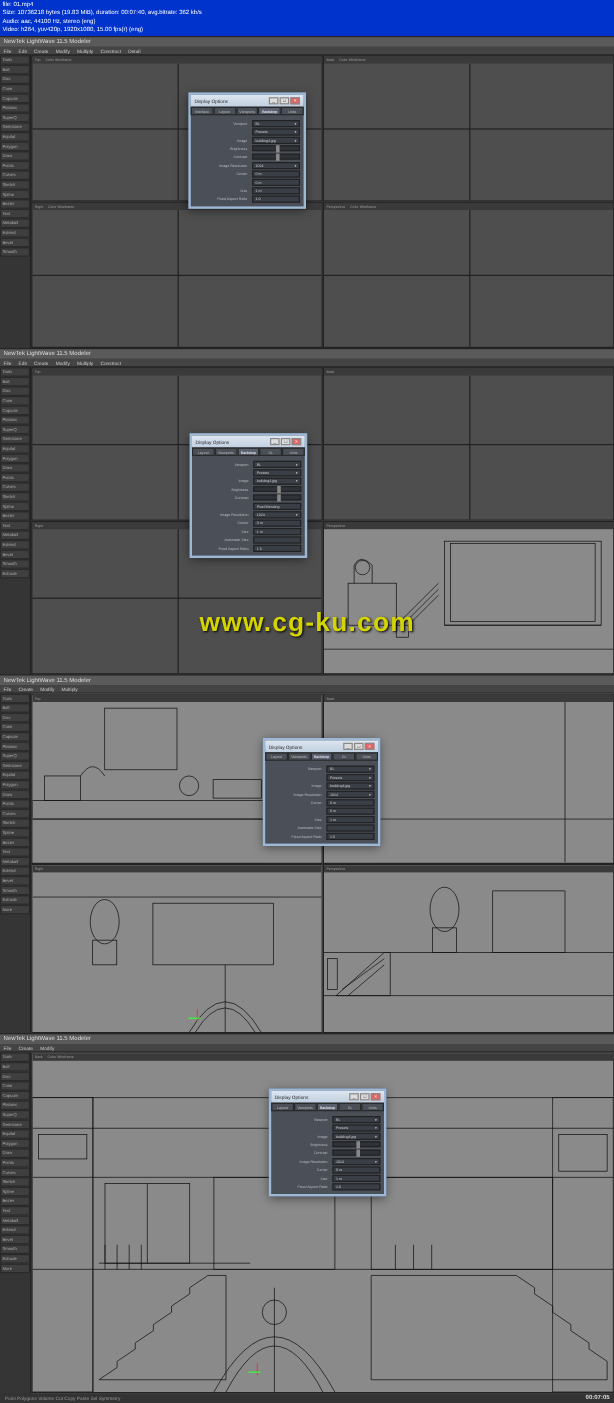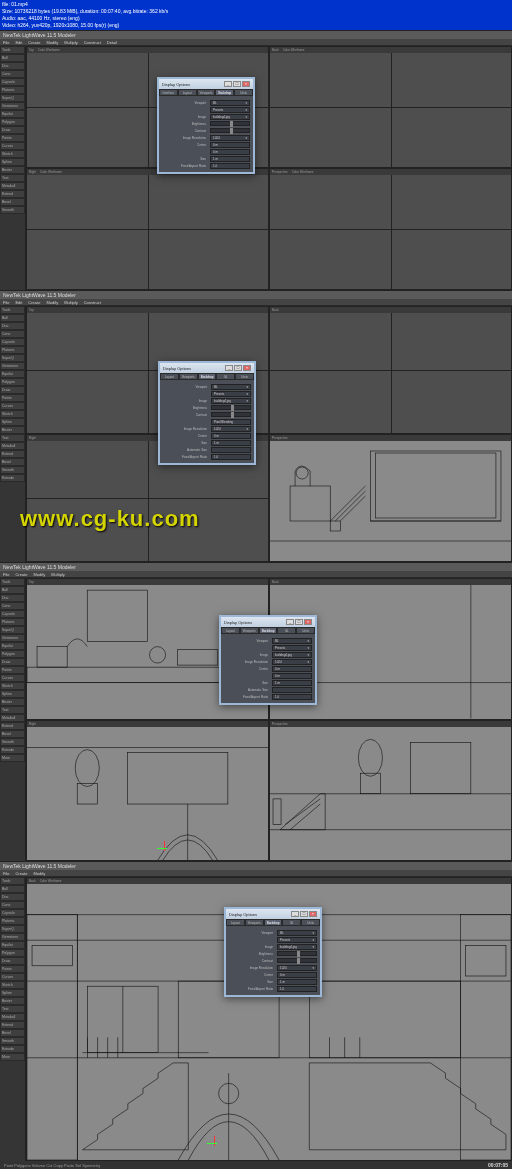--- a/index.html
+++ b/index.html
@@ -178,27 +178,27 @@
     width:40px; height:5px;
     background:#2f3238;
     border:1px solid #222;
     position:relative;
   }
   .drow .slider::after { content:""; position:absolute; left:50%; top:-1px; width:3px; height:6px; background:#888;}
 
   .watermark {
     position:absolute;
     left:0; right:0;
+    text-align:center;
     font-size:22px;
     color:#d4d400;
     text-shadow: 1px 1px 2px #000;
     font-weight:bold;
     letter-spacing:1px;
     z-index:50;
-    padding-left:20px;
   }
 
   .axis-marker {
     position:absolute;
     width:14px; height:14px;
   }
   .axis-marker::before {content:"";position:absolute;left:7px;top:0;width:1px;height:10px;background:#f33;}
   .axis-marker::after {content:"";position:absolute;left:0;top:7px;width:10px;height:1px;background:#3f3;}
 
   svg.blueprint { position:absolute; top:6px; left:0; width:100%; height:calc(100% - 6px); }

